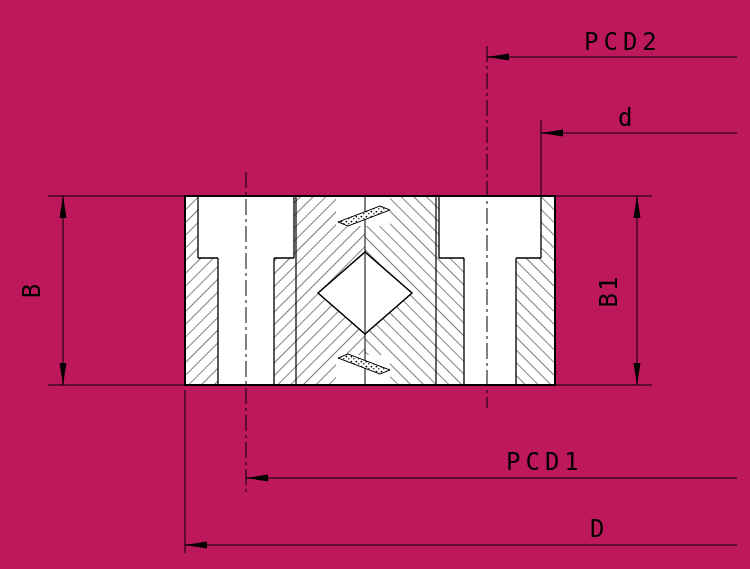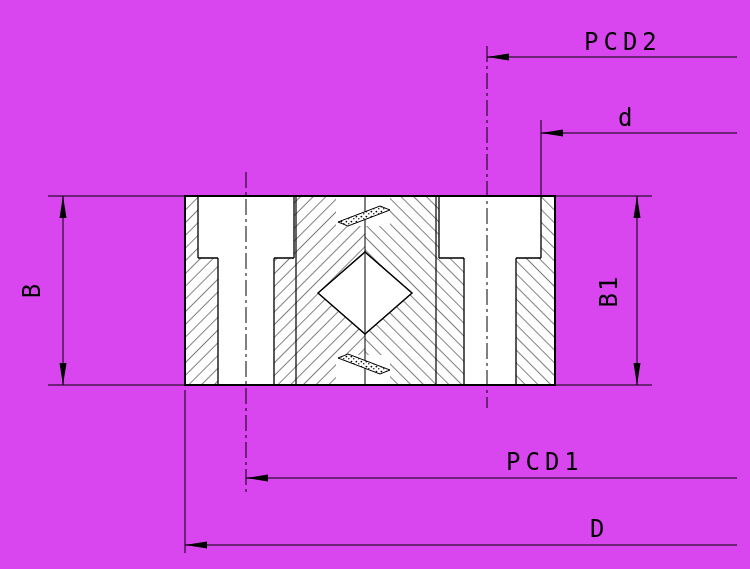--- a/index.html
+++ b/index.html
@@ -1,20 +1,20 @@
 <!DOCTYPE html>
 <html><head>
 <meta charset="utf-8">
 <style>
   html, body { margin: 0; padding: 0; background: #ffffff; }
   .canvas {
     position: relative;
     width: 750px;
     height: 569px;
-    background: #d946ef;
+    background: #be185d;
     overflow: hidden;
     font-family: "DejaVu Sans Mono", "Liberation Mono", monospace;
   }
   svg { display: block; }
   text {
     font-family: "DejaVu Sans Mono", "Liberation Mono", monospace;
     fill: #000000;
   }
 </style>
 </head>

